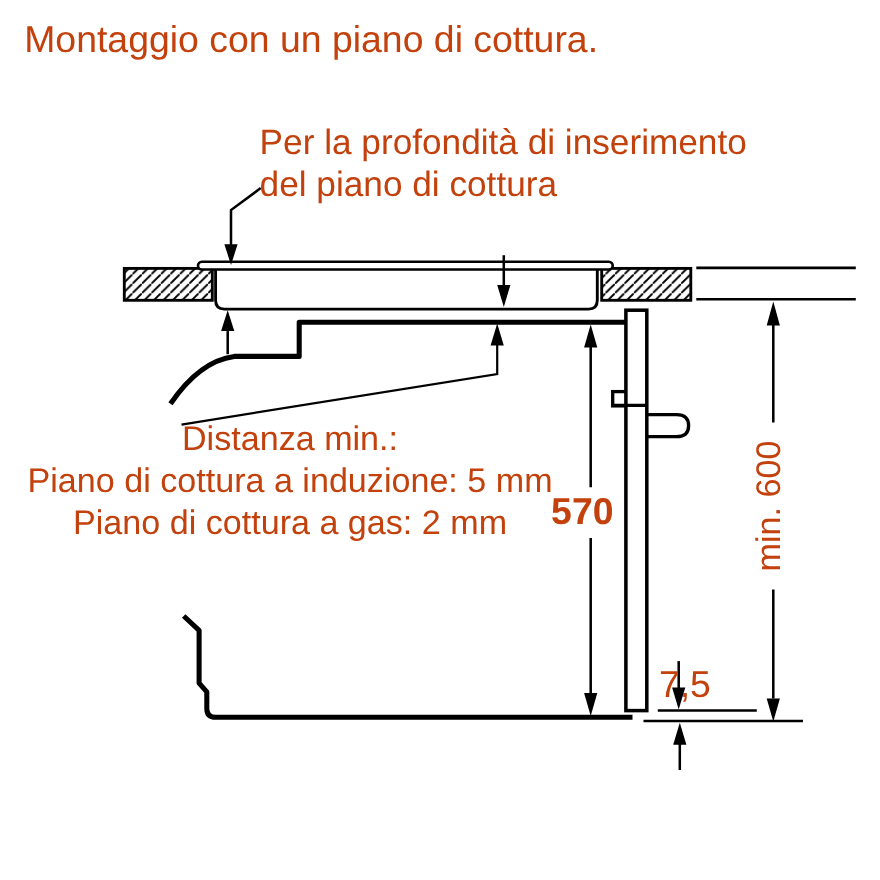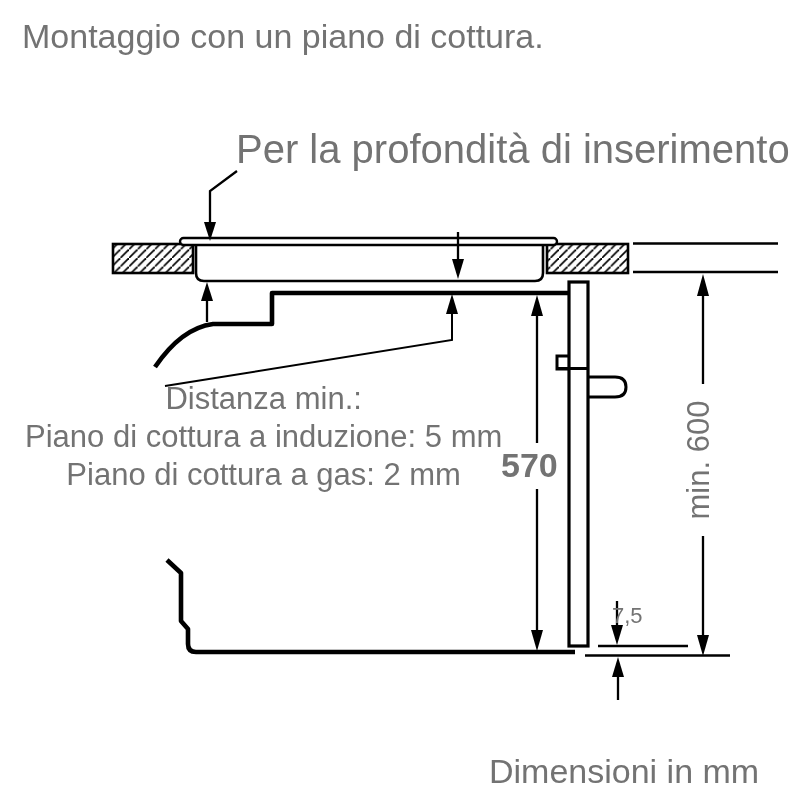--- a/index.html
+++ b/index.html
@@ -1,23 +1,23 @@
 <!DOCTYPE html>
 <html><head>
 <meta charset="utf-8">
 <style>
   html,body{margin:0;padding:0;background:#ffffff;}
   #stage{position:relative;width:800px;height:800px;background:#fff;overflow:hidden;
-         font-family:"Liberation Sans", sans-serif;color:#737373;}
+         font-family:"Liberation Sans", sans-serif;color:#c2410c;}
   .txt{position:absolute;white-space:nowrap;line-height:1.18;}
   .title{left:22px;top:16px;font-size:34px;}
-  .anno{left:236px;top:110px;font-size:40px;line-height:38px;margin-top:20px;}
+  .anno{left:236px;top:110px;font-size:32px;line-height:38px;}
   .dist{left:25px;top:380px;font-size:31px;line-height:38px;text-align:center;}
   .dim570{left:501px;top:445px;font-size:34px;font-weight:bold;}
-  .dim75{left:612px;top:603px;font-size:22px;}
+  .dim75{left:599px;top:603px;font-size:34px;}
   .dim600wrap{left:699px;top:460px;width:0;height:0;}
   .dim600{position:absolute;transform:translate(-50%,-50%) rotate(-90deg);
           font-size:31px;white-space:nowrap;}
   .footer{left:489px;top:751px;font-size:34px;}
   svg{position:absolute;left:0;top:0;}
 </style>
 </head>
 <body>
 
 <div id="stage">
@@ -75,31 +75,31 @@
     <path d="M617,601 V626" stroke="#000" stroke-width="2.3"></path>
     <polygon points="617,645 611,625 623,625" fill="#000"></polygon>
     <path d="M618,676 V700" stroke="#000" stroke-width="2.3"></path>
     <polygon points="618,657 612,677 624,677" fill="#000"></polygon>
   </svg>
 
   <div class="txt title">Montaggio con un piano di cottura.</div>
 
   <div class="txt anno">
     <div>Per la profondità di inserimento</div>
+    <div>del piano di cottura</div>
   </div>
 
   <div class="txt dist">
     <div>Distanza min.:</div>
     <div>Piano di cottura a induzione: 5 mm</div>
     <div>Piano di cottura a gas: 2 mm</div>
   </div>
 
   <div class="txt dim570">570</div>
 
   <div class="txt dim600wrap">
     <span class="dim600">min. 600</span>
   </div>
 
   <div class="txt dim75">7,5</div>
 
-  <div class="txt footer">Dimensioni in mm</div>
 
 </div>
 
 </body></html>

